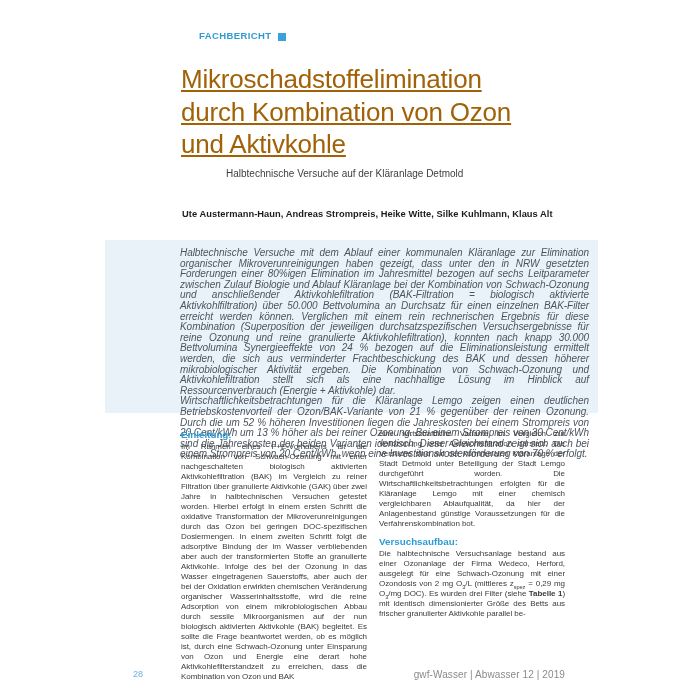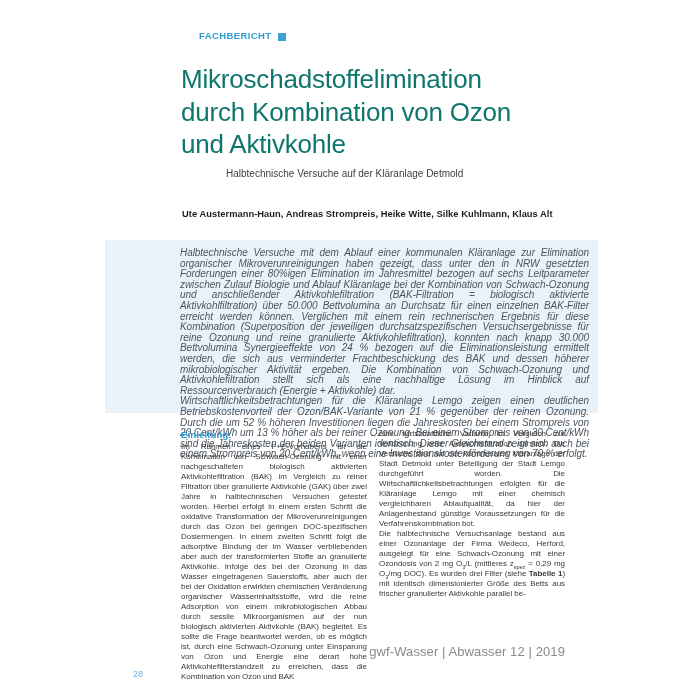--- a/index.html
+++ b/index.html
@@ -11,22 +11,23 @@
     position:absolute;left:183px;top:30px;display:flex;align-items:flex-end;gap:7px;padding-left:16px;
   }
   .kicker-label{
     font-size:9.5px;font-weight:700;letter-spacing:0.4px;color:#2f9bd4;
   }
   .kicker-square{
     width:8px;height:8px;background:#3ba2d8;display:inline-block;
   }
   .title{
     position:absolute;left:181px;top:63px;width:400px;
-    font-size:26px;line-height:32.5px;color:#0f766e;font-weight:400;
+    font-size:26px;line-height:32.5px;color:#a16207;font-weight:400;
     letter-spacing:-0.2px;
+    text-decoration:underline;
   }
   .subtitle{
     position:absolute;left:182px;top:168px;width:400px;
     font-size:10px;color:#3e3e3d;margin-left:44px;
   }
   .authors{
     position:absolute;left:182px;top:209px;width:400px;
     font-size:9.3px;font-weight:700;color:#1c1c1c;letter-spacing:0.05px;
   }
   .abstract{
@@ -49,21 +50,21 @@
   .col h2.spaced{margin-top:7px;}
   .col p{
     margin:0;font-size:8px;line-height:10px;text-align:justify;
     color:#3b3b3a;letter-spacing:-0.05px;
   }
   sub{font-size:70%;line-height:0;}
   .footer-page{
     position:absolute;left:133px;top:669px;font-size:9px;color:#6cb0e2;
   }
   .footer-journal{
-    position:absolute;right:135px;top:644px;font-size:13px;color:#8a8a8a;
+    position:absolute;right:135px;top:669px;font-size:10px;color:#8a8a8a;
     letter-spacing:0.1px;
   }
 </style>
 </head>
 <body>
 
 <div>
 
   <div class="kicker">
     <span class="kicker-label">FACHBERICHT</span>
@@ -85,20 +86,21 @@
     <p>Wirtschaftlichkeitsbetrachtungen für die Kläranlage Lemgo zeigen einen deutlichen Betriebskostenvorteil der Ozon/BAK-Variante von 21 % gegenüber der reinen Ozonung. Durch die um 52 % höheren Investitionen liegen die Jahreskosten bei einem Strompreis von 20 Cent/kWh um 13 % höher als bei reiner Ozonung. Bei einem Strompreis von 30 Cent/kWh sind die Jahreskosten der beiden Varianten identisch. Dieser Gleichstand zeigt sich auch bei einem Strompreis von 20 Cent/kWh, wenn eine Investitionskostenförderung von 70 % erfolgt.</p>
   </div>
 
   <div class="columns">
     <div class="col">
       <h2>Einleitung:</h2>
       <p>Im Rahmen eines F+E-Vorhabens ist die Kombination von Schwach-Ozonung mit einer nachgeschalteten biologisch aktivierten Aktivkohlefiltration (BAK) im Vergleich zu reiner Filtration über granulierte Aktivkohle (GAK) über zwei Jahre in halbtechnischen Versuchen getestet worden. Hierbei erfolgt in einem ersten Schritt die oxidative Transformation der Mikroverunreinigungen durch das Ozon bei geringen DOC-spezifischen Dosiermengen. In einem zweiten Schritt folgt die adsorptive Bindung der im Wasser verbliebenden aber auch der transformierten Stoffe an granulierte Aktivkohle. Infolge des bei der Ozonung in das Wasser eingetragenen Sauerstoffs, aber auch der bei der Oxidation erwirkten chemischen Veränderung organischer Wasserinhaltsstoffe, wird die reine Adsorption von einem mikrobiologischen Abbau durch sessile Mikroorganismen auf der nun biologisch aktivierten Aktivkohle (BAK) begleitet. Es sollte die Frage beantwortet werden, ob es möglich ist, durch eine Schwach-Ozonung unter Einsparung von Ozon und Energie eine derart hohe Aktivkohlefilterstandzeit zu erreichen, dass die Kombination von Ozon und BAK</p>
     </div>
     <div class="col">
       <p>eine wirtschaftliche Variante im Vergleich zur Vollozonung oder Aktivkohlefiltration darstellt. Die Versuche sind auf der kommunalen Kläranlage der Stadt Detmold unter Beteiligung der Stadt Lemgo durchgeführt worden. Die Wirtschaftlichkeitsbetrachtungen erfolgten für die Kläranlage Lemgo mit einer chemisch vergleichbaren Ablaufqualität, da hier der Anlagenbestand günstige Voraussetzungen für die Verfahrenskombination bot.</p>
+      <h2 class="spaced">Versuchsaufbau:</h2>
       <p><span>Die halbtechnische Versuchsanlage bestand aus einer Ozonanlage der Firma Wedeco, Herford, ausgelegt für eine Schwach-Ozonung mit einer Ozondosis von 2 mg O</span><sub>3</sub><span>/L (mittleres z</span><sub>spez</sub><span> = 0,29 mg O</span><sub>3</sub><span>/mg DOC). Es wurden drei Filter (siehe </span><span style="font-weight: 700;">Tabelle 1</span><span>) mit identisch dimensionierter Größe des Betts aus frischer granulierter Aktivkohle parallel be-</span></p>
     </div>
   </div>
 
   <div class="footer-page">28</div>
   <div class="footer-journal">gwf-Wasser | Abwasser 12 | 2019</div>
 
 </div>
 
 </body></html>

